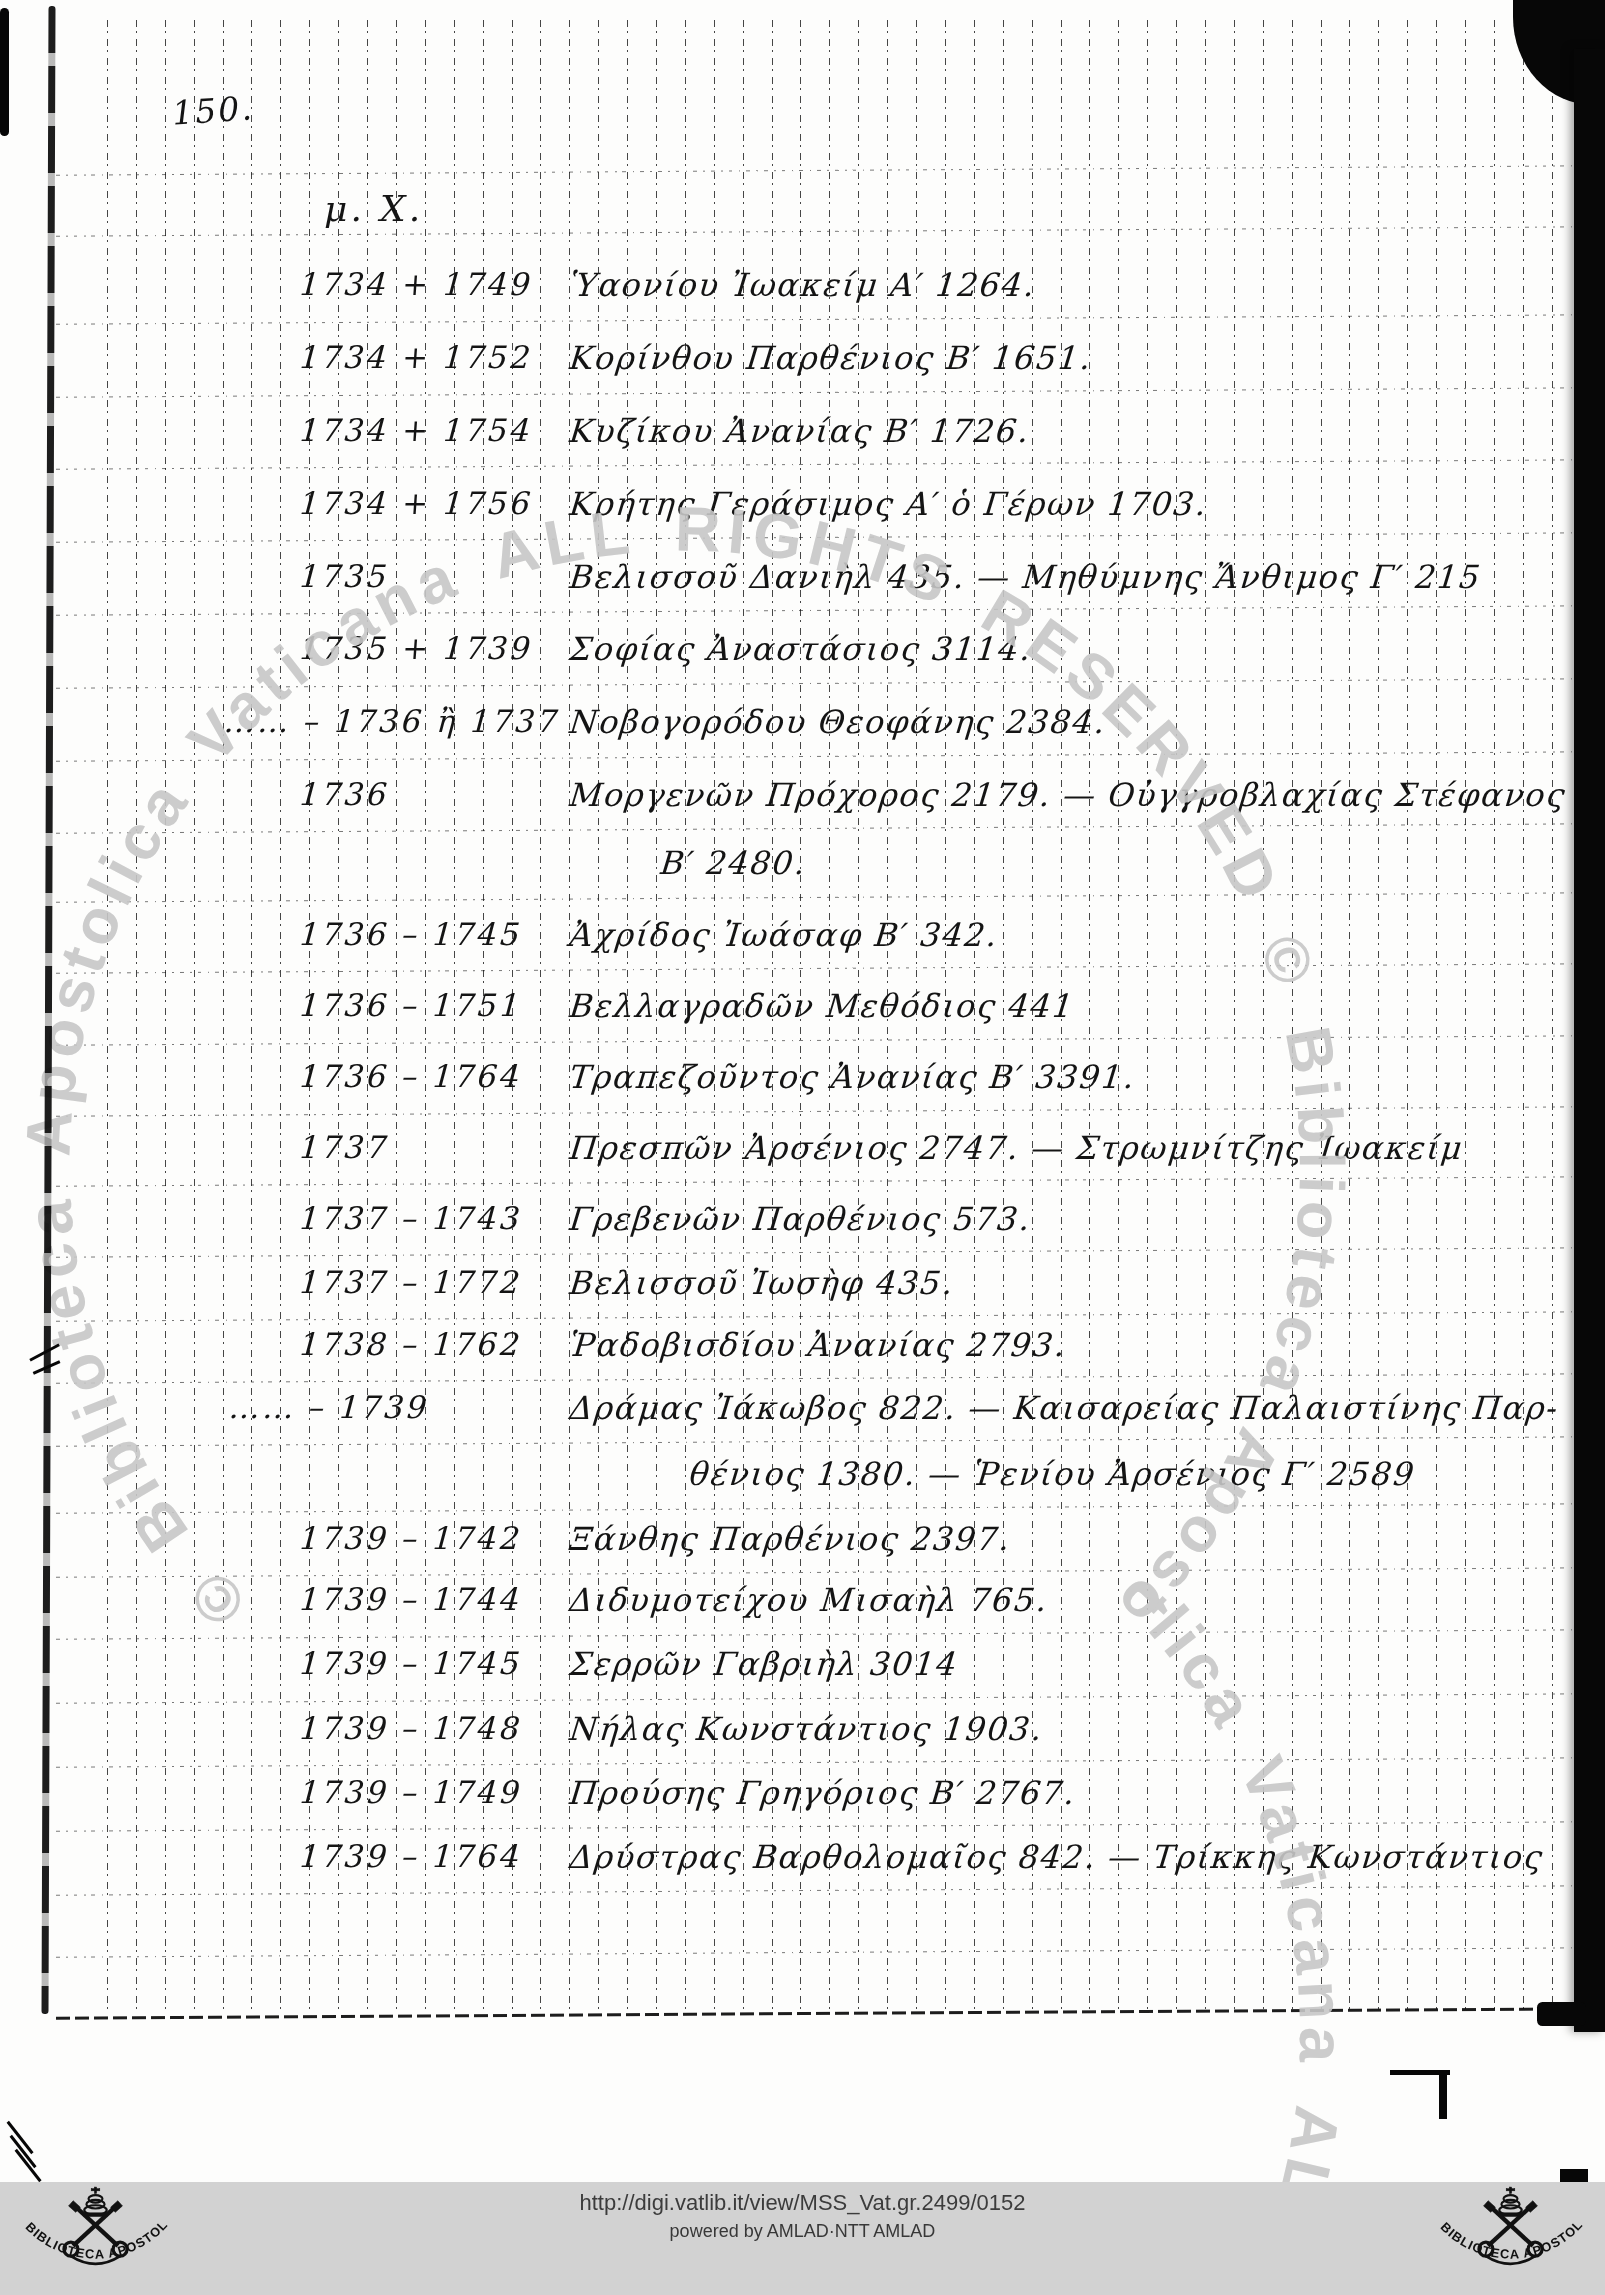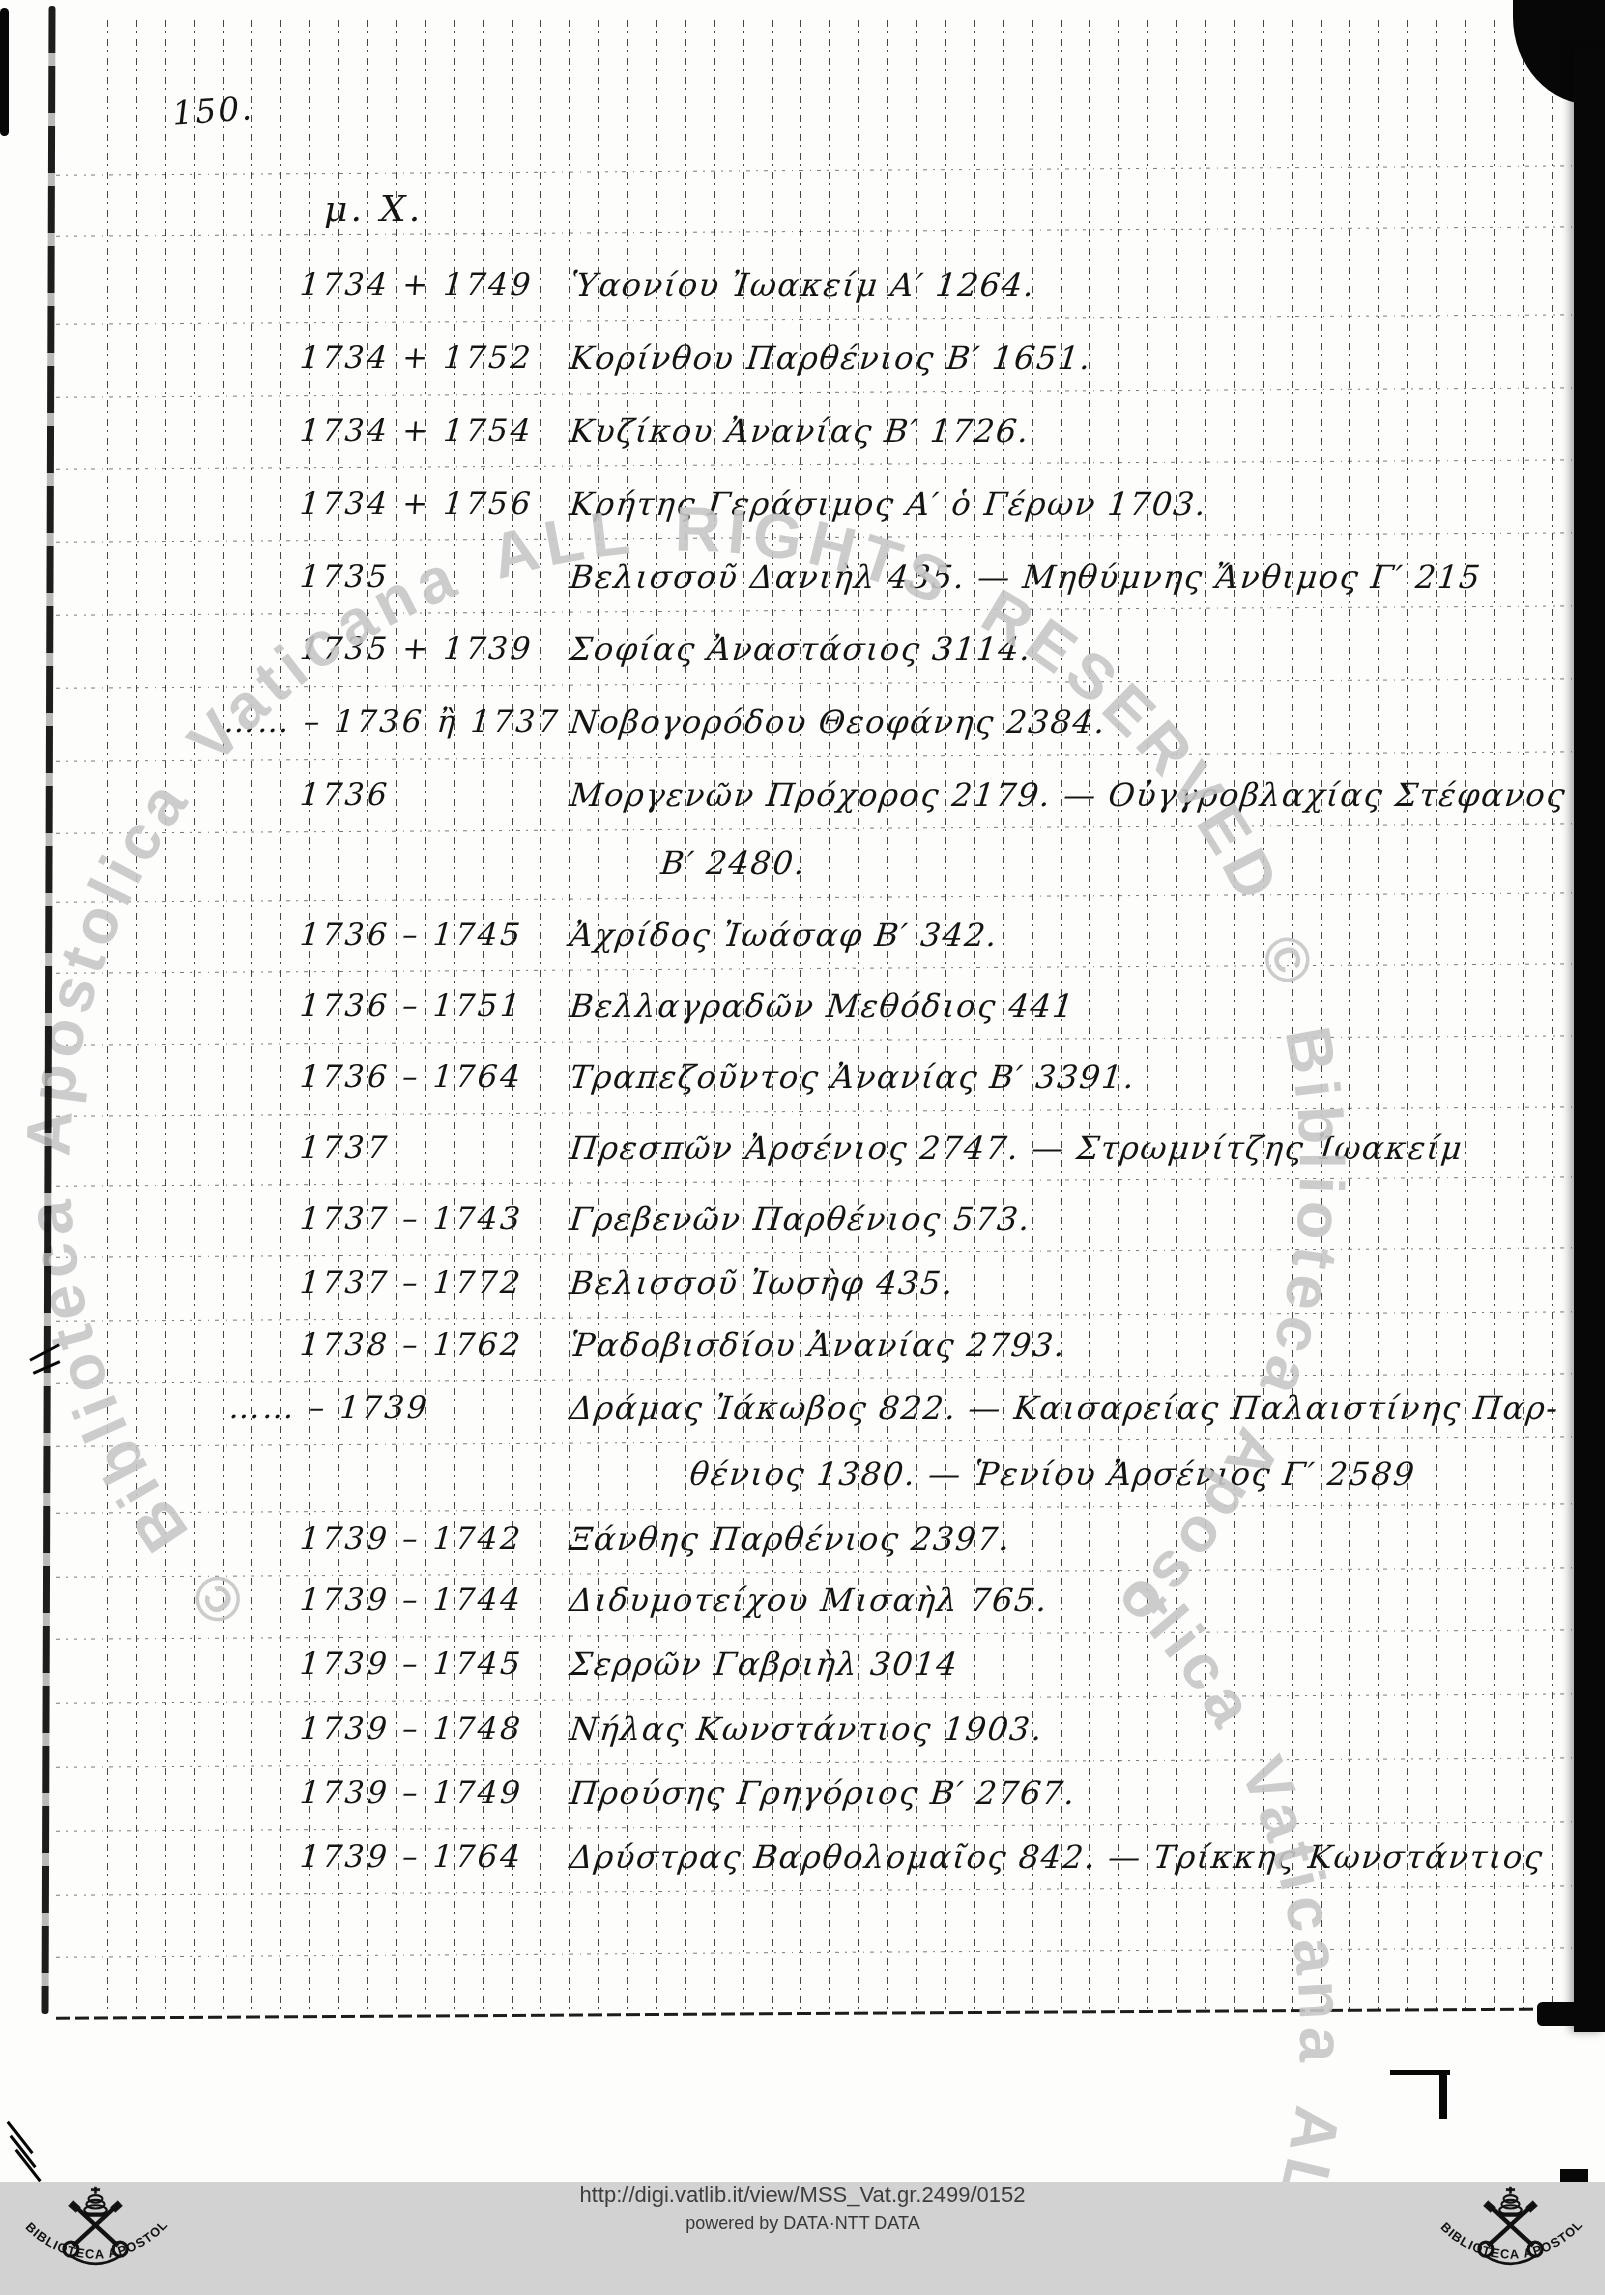--- a/index.html
+++ b/index.html
@@ -55,21 +55,21 @@
     background:repeating-linear-gradient(180deg,#111 0 11.8px,transparent 11.8px 22.5px);
   }
   .edge-right{left:1574px;top:49px;width:31px;height:1983px;box-shadow:-3.7px 0 8.6px rgba(0,0,0,.35);}
   .corner-tr{left:1513px;top:0;width:92px;height:105px;border-bottom-left-radius:80px 88px;}
   
   .footer{
     position:absolute;left:0;top:2182px;width:1605px;height:113px;
     background:#d2d2d2;z-index:6;text-align:center;color:#333;
   }
   .footer .l1{font-size:25px;margin-top:7.5px;letter-spacing:0.5px;color:#303030;}
-  .footer .l2{font-size:22px;margin-top:0;color:#3c3c3c;}
+  .footer .l2{font-size:22px;margin-top:8px;color:#3c3c3c;}
   .footer .l3{font-size:18px;margin-top:5.4px;color:#383838;}
   .logo{position:absolute;top:2186px;width:161px;height:107px;z-index:7;}
   .logo-left{left:15px;} .logo-right{left:1430px;}
   .logo text{font-family:"Liberation Sans",sans-serif;font-size:24px;font-weight:bold;
     letter-spacing:2px;fill:#111;}
 </style>
 </head>
 <body>
 
 <div class="page">
@@ -290,21 +290,21 @@
   <div class="art" style="left:7.5px;top:2164px;width:40px;height:3.2px;transform:rotate(52deg);"></div>
   <div class="art" style="left:28px;top:1351px;width:33px;height:2.7px;transform:rotate(-28deg);"></div>
   <div class="art" style="left:32px;top:1366px;width:29px;height:2.7px;transform:rotate(-24deg);"></div>
   <div class="art" style="left:1390px;top:2070px;width:60px;height:5.4px;"></div>
   <div class="art" style="left:1439px;top:2070px;width:7.5px;height:49px;"></div>
   <div class="art" style="left:1537px;top:2002px;width:49px;height:23.5px;border-radius:5.4px;"></div>
   <div class="art" style="left:1560px;top:2169px;width:28px;height:13px;"></div>
 
   <div class="footer">
     <div class="l2">http://digi.vatlib.it/view/MSS_Vat.gr.2499/0152</div>
-    <div class="l3">powered by DATA·NTT DATA</div>
+    <div class="l3">powered by AMLAD·NTT AMLAD</div>
   </div>
 
   <svg class="logo logo-left" viewBox="0 0 300 200">
     <defs>
         <path id="arcA" fill="none" d="M 18 78 A 180 180 0 0 0 282 78"></path>
       </defs>
     <g stroke="#111" fill="#111">
       <rect x="148" y="2" width="4" height="12"></rect>
         <rect x="142" y="5" width="16" height="4"></rect>
       <ellipse cx="150" cy="24" rx="13" ry="7" fill="none" stroke-width="4"></ellipse>

